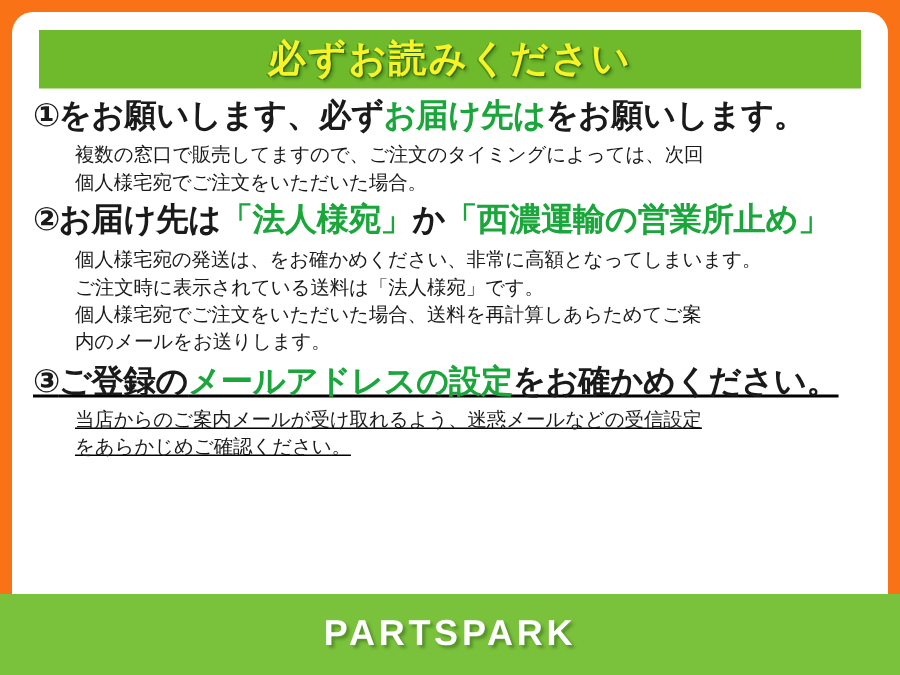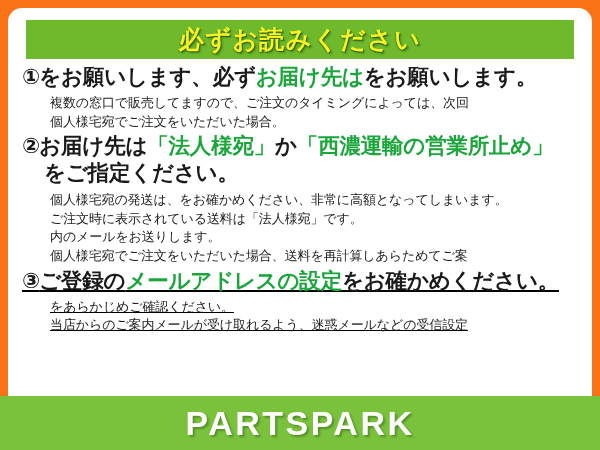--- a/index.html
+++ b/index.html
@@ -115,21 +115,21 @@
     bottom: 0;
     width: 600px;
     height: 54px;
     background: #7ac13c;
     display: flex;
     align-items: center;
     justify-content: center;
   }
   .footer-logo {
     color: #ffffff;
-    font-size: 34px;
+    font-size: 24px;
     font-weight: bold;
     letter-spacing: 2.5px;
     line-height: 1;
     text-shadow: 2px 2px 2px rgba(40,90,15,.45);
   }
 </style>
 </head>
 <body>
 
 <div class="banner">
@@ -148,37 +148,36 @@
         </div>
         <div class="sub">
           <span class="sline">複数の窓口で販売してますので、ご注文のタイミングによっては、次回</span>
           <span class="sline">個人様宅宛でご注文をいただいた場合。</span>
         </div>
       </div>
 
       <div class="item item-2">
         <div class="item-head">
           <span class="marker">②</span><span>お届け先は</span><span class="hl">「法人様宛」</span><span>か</span><span class="hl">「西濃運輸の営業所止め」</span>
-          <span class="head-line-2">をご指定ください。</span>
         </div>
         <div class="sub">
           <span class="sline">個人様宅宛の発送は、をお確かめください、非常に高額となってしまいます。</span>
           <span class="sline">ご注文時に表示されている送料は「法人様宛」です。</span>
+          <span class="sline">個人様宅宛でご注文をいただいた場合、送料を再計算しあらためてご案</span>
           <span class="sline">内のメールをお送りします。</span>
-          <span class="sline">個人様宅宛でご注文をいただいた場合、送料を再計算しあらためてご案</span>
         </div>
       </div>
 
       <div class="item item-3">
         <div class="item-head">
           <span class="marker">③</span><span>ご登録の</span><span class="hl">メールアドレスの設定</span><span>をお確かめください。</span>
         </div>
         <div class="sub">
+          <span class="sline">当店からのご案内メールが受け取れるよう、迷惑メールなどの受信設定</span>
           <span class="sline">をあらかじめご確認ください。</span>
-          <span class="sline">当店からのご案内メールが受け取れるよう、迷惑メールなどの受信設定</span>
         </div>
       </div>
 
     </div>
   </div>
 
   <div class="footer-band">
     <div class="footer-logo">PARTSPARK</div>
   </div>
 

